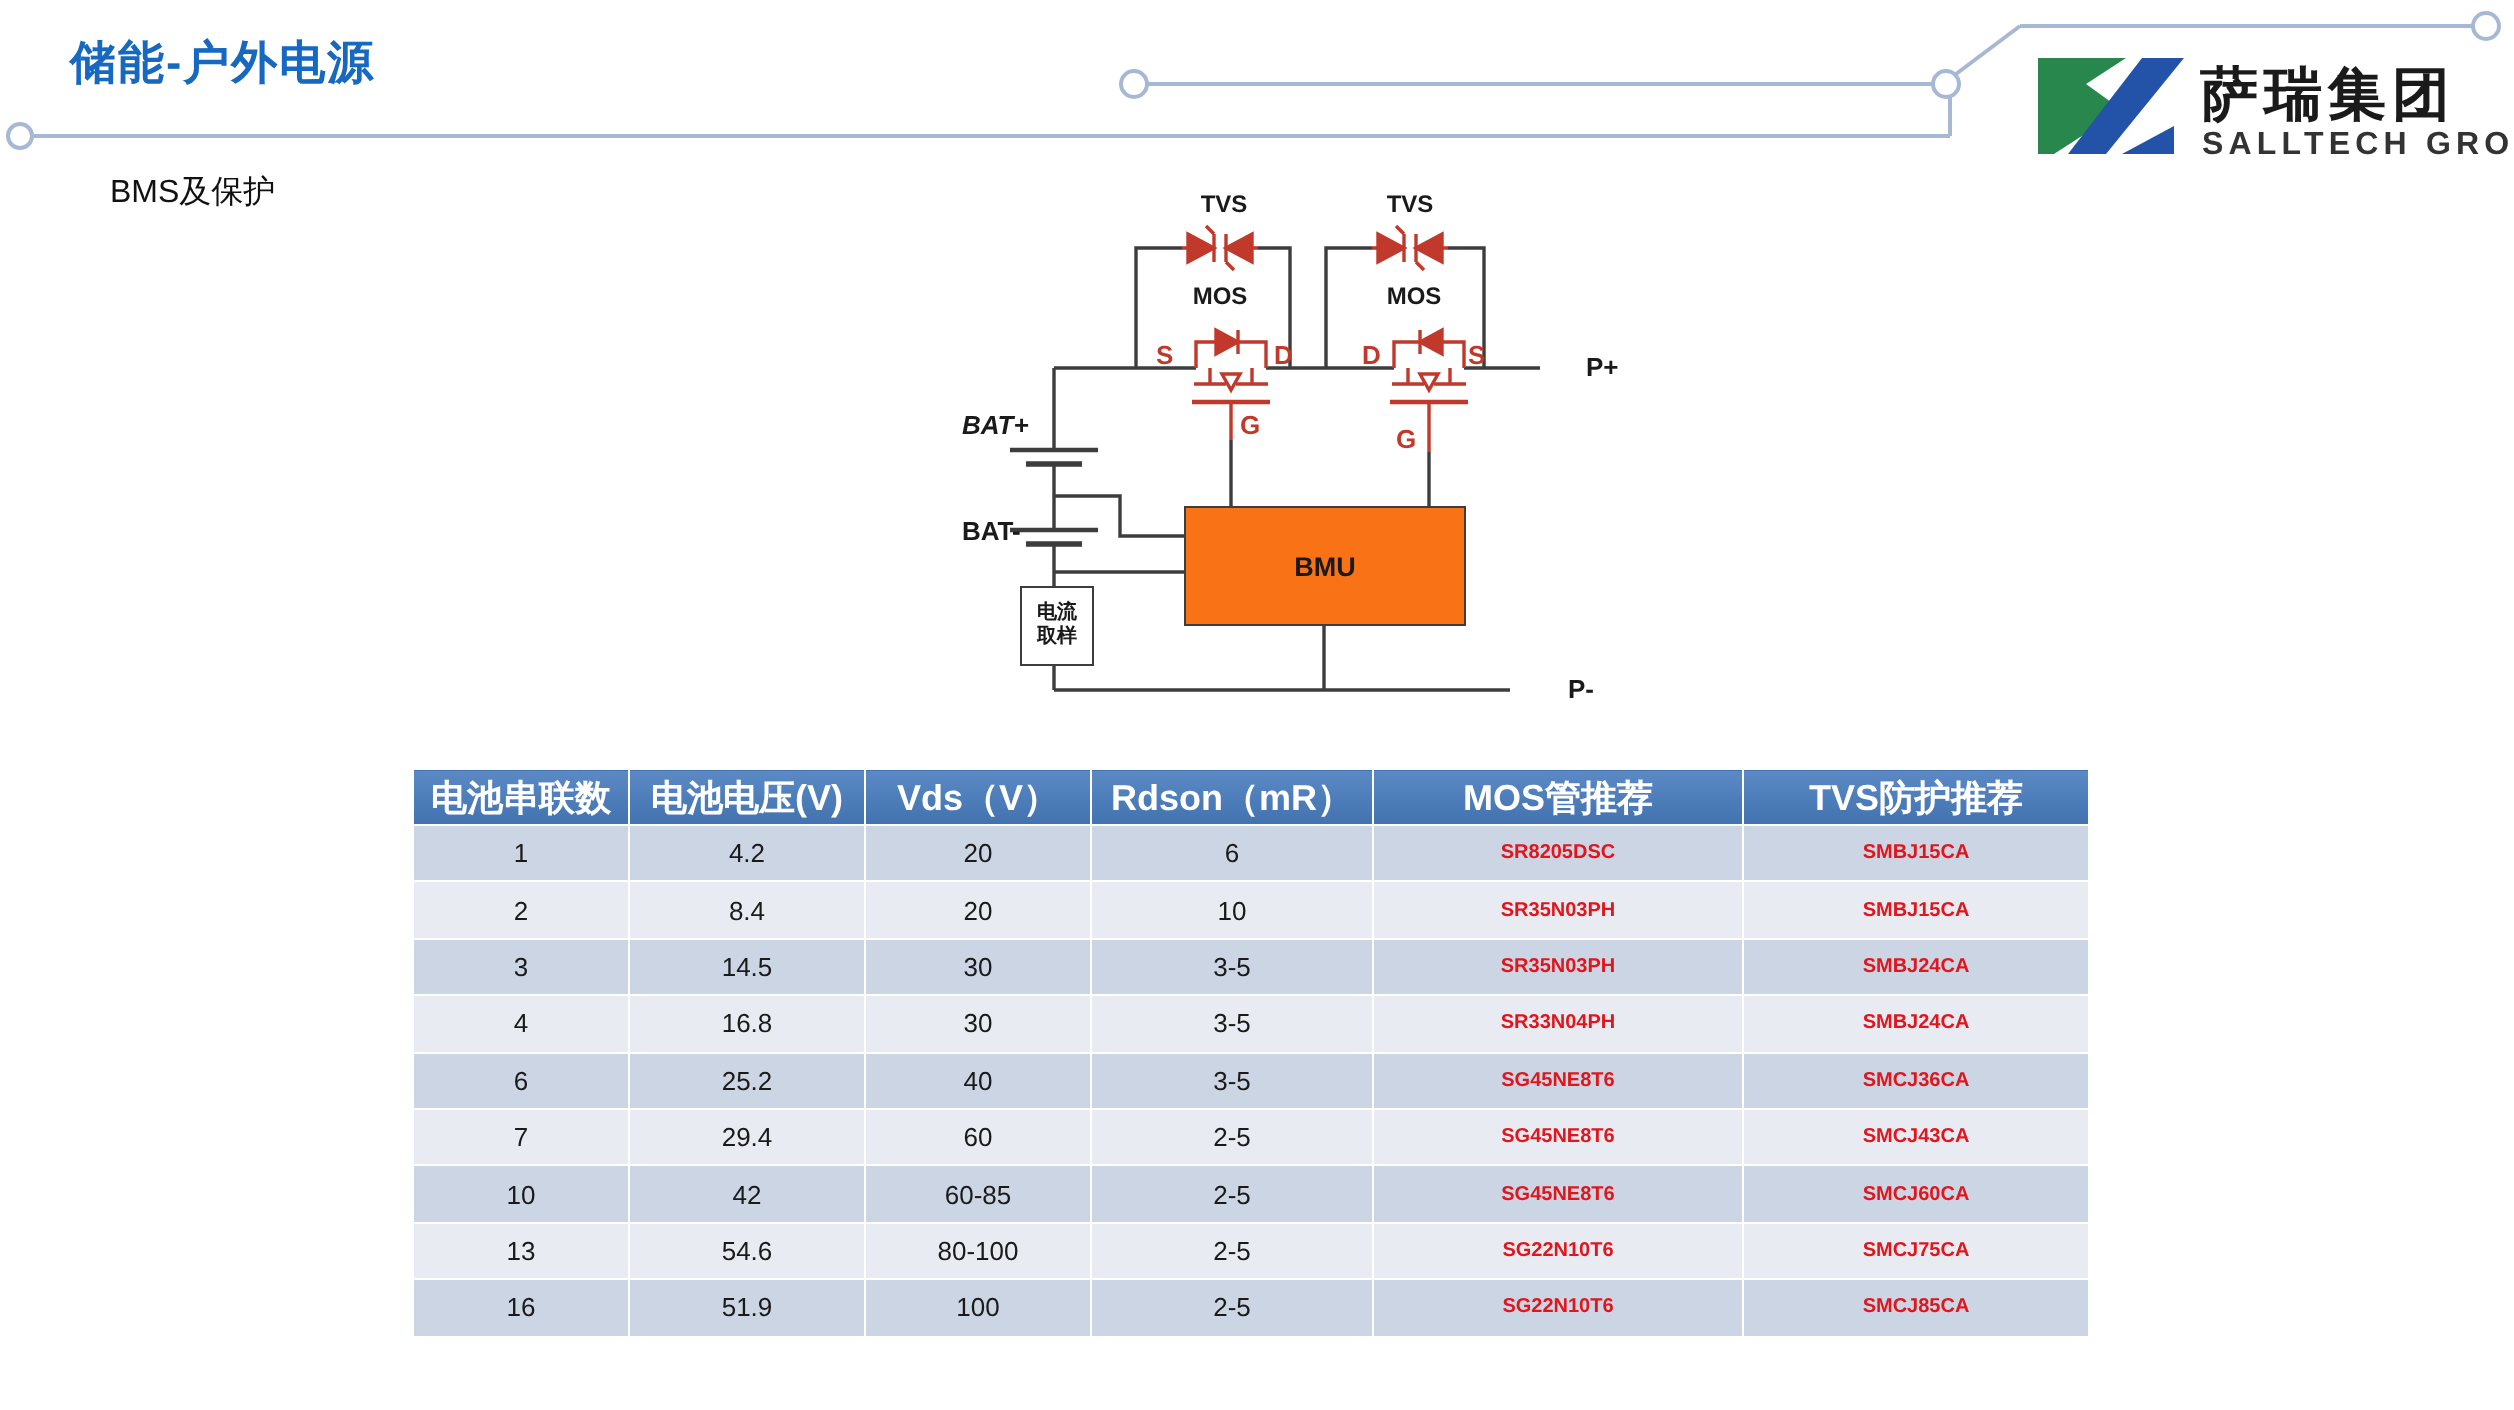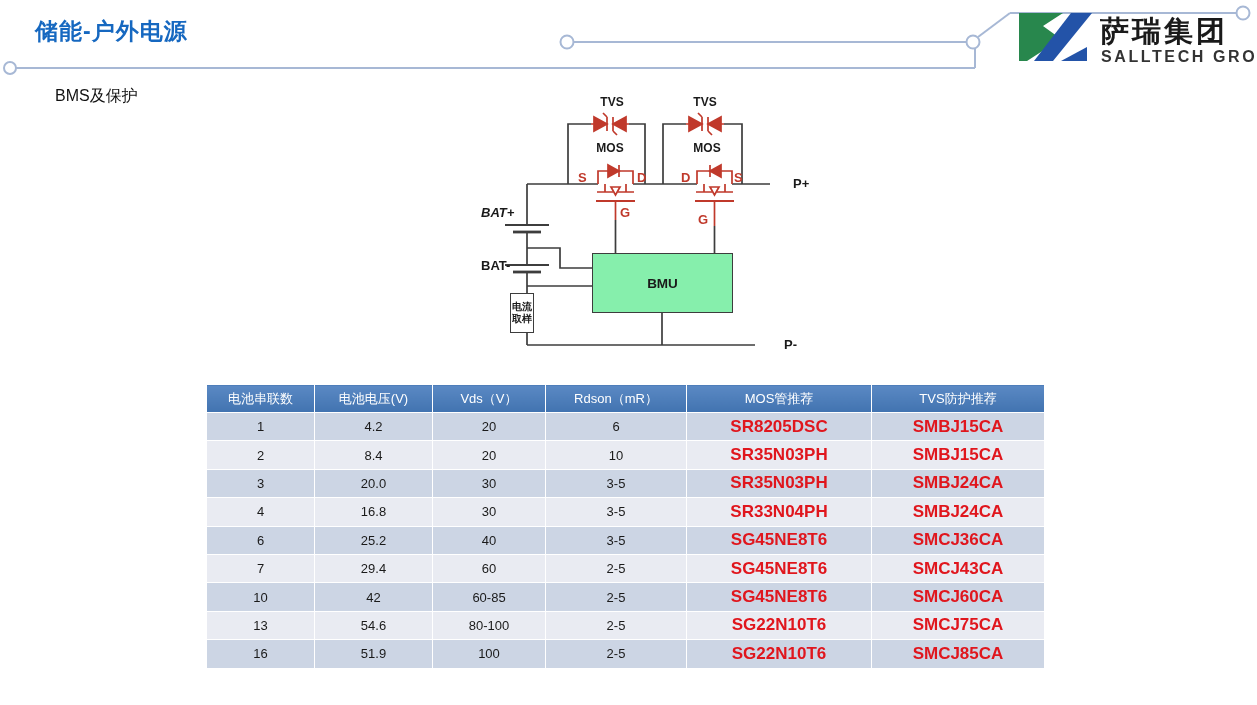--- a/index.html
+++ b/index.html
@@ -5,21 +5,21 @@
   * { margin:0; padding:0; box-sizing:border-box; }
   html,body { width:1257px; height:705px; background:#ffffff; overflow:hidden;
               font-family:"Liberation Sans", sans-serif; position:relative; }
 
   
   .page-title { position:absolute; left:35px; top:16px; font-size:23px; font-weight:bold;
                 color:#1668c0; letter-spacing:1px; }
   .subtitle   { position:absolute; left:55px; top:86px; font-size:16px; color:#111; }
 
   
-  .logo-wrap  { position:absolute; left:1017px; top:11px; width:225px; height:52px; }
+  .logo-wrap  { position:absolute; left:1017px; top:27px; width:225px; height:52px; }
   .logo-mark  { position:absolute; left:0; top:0; }
   .logo-cn    { position:absolute; left:83px; top:1px; font-size:29px; font-weight:bold;
                 color:#1a1a1a; letter-spacing:3px; white-space:nowrap; }
   .logo-en    { position:absolute; left:84px; top:37px; font-size:16px; font-weight:600;
                 color:#333; letter-spacing:2.6px; white-space:nowrap; }
 
   
   svg.layer { position:absolute; left:0; top:0; pointer-events:none; }
 
   
@@ -34,39 +34,39 @@
   #lbl-g1   { left:620px; top:205px; font-size:13px; }
   #lbl-d2   { left:681px; top:170px; font-size:13px; }
   #lbl-s2   { left:734px; top:170px; font-size:13px; }
   #lbl-g2   { left:698px; top:212px; font-size:13px; }
   #lbl-batp { left:481px; top:205px; font-size:13px;font-style:italic; }
   #lbl-batm { left:481px; top:246px; font-size:13px;margin-top:12px; }
   #lbl-pp   { left:793px; top:176px; font-size:13px; }
   #lbl-pm   { left:784px; top:337px; font-size:13px; }
 
   .bmu-box  { position:absolute; left:592px; top:253px; width:141px; height:60px;
-              background:#86efac; border:1.6px solid #3d3d3d; display:flex;
+              background:#f97316; border:1.6px solid #3d3d3d; display:flex;
               align-items:center; justify-content:center; font-size:13.5px; font-weight:bold; color:#1a1a1a; }
-  .sense-box{ position:absolute; left:510px; top:293px; width:24px; height:40px;
+  .sense-box{ position:absolute; left:510px; top:293px; width:37px; height:40px;
               background:#fff; border:1.4px solid #3d3d3d; display:flex; flex-direction:column;
               align-items:center; justify-content:center; font-size:10px; font-weight:bold;
               color:#1a1a1a; line-height:1.2; }
 
   
   .spec-table { position:absolute; left:206px; top:384px; border-collapse:collapse;
                 table-layout:fixed; width:838px; }
   .spec-table th, .spec-table td { border:1px solid #ffffff; text-align:center; vertical-align:middle; padding:0; }
   .spec-table thead tr { height:28px; }
   .spec-table tbody tr { height:28.4px; }
   .spec-table th { background:linear-gradient(180deg,#5b89c4 0%,#4173b0 100%);
-                   color:#fff; font-size:13px; font-weight:normal; }
+                   color:#fff; font-size:18px; font-weight:bold; }
   .spec-table tbody tr:nth-child(odd)  td { background:#ccd5e4; }
   .spec-table tbody tr:nth-child(even) td { background:#e9ebf2; }
   .spec-table td { font-size:13px; color:#1a1a1a; }
-  .spec-table td.part { color:#e0161d; font-weight:bold; font-size:17px; }
+  .spec-table td.part { color:#e0161d; font-weight:bold; font-size:10px; }
 </style>
 </head>
 <body>
 
 <svg class="layer" width="1257" height="705" viewBox="0 0 1257 705">
 
   <g stroke="#a7b8d5" stroke-width="2" fill="none">
     <line x1="16" y1="68" x2="975" y2="68"></line>
     <line x1="975" y1="68" x2="975" y2="47"></line>
     <line x1="574" y1="42" x2="966" y2="42"></line>
@@ -206,21 +206,21 @@
       <tr>
         <td>2</td>
         <td>8.4</td>
         <td>20</td>
         <td>10</td>
         <td class="part">SR35N03PH</td>
         <td class="part">SMBJ15CA</td>
       </tr>
       <tr>
         <td>3</td>
-        <td>20.0</td>
+        <td>14.5</td>
         <td>30</td>
         <td>3-5</td>
         <td class="part">SR35N03PH</td>
         <td class="part">SMBJ24CA</td>
       </tr>
       <tr>
         <td>4</td>
         <td>16.8</td>
         <td>30</td>
         <td>3-5</td>

